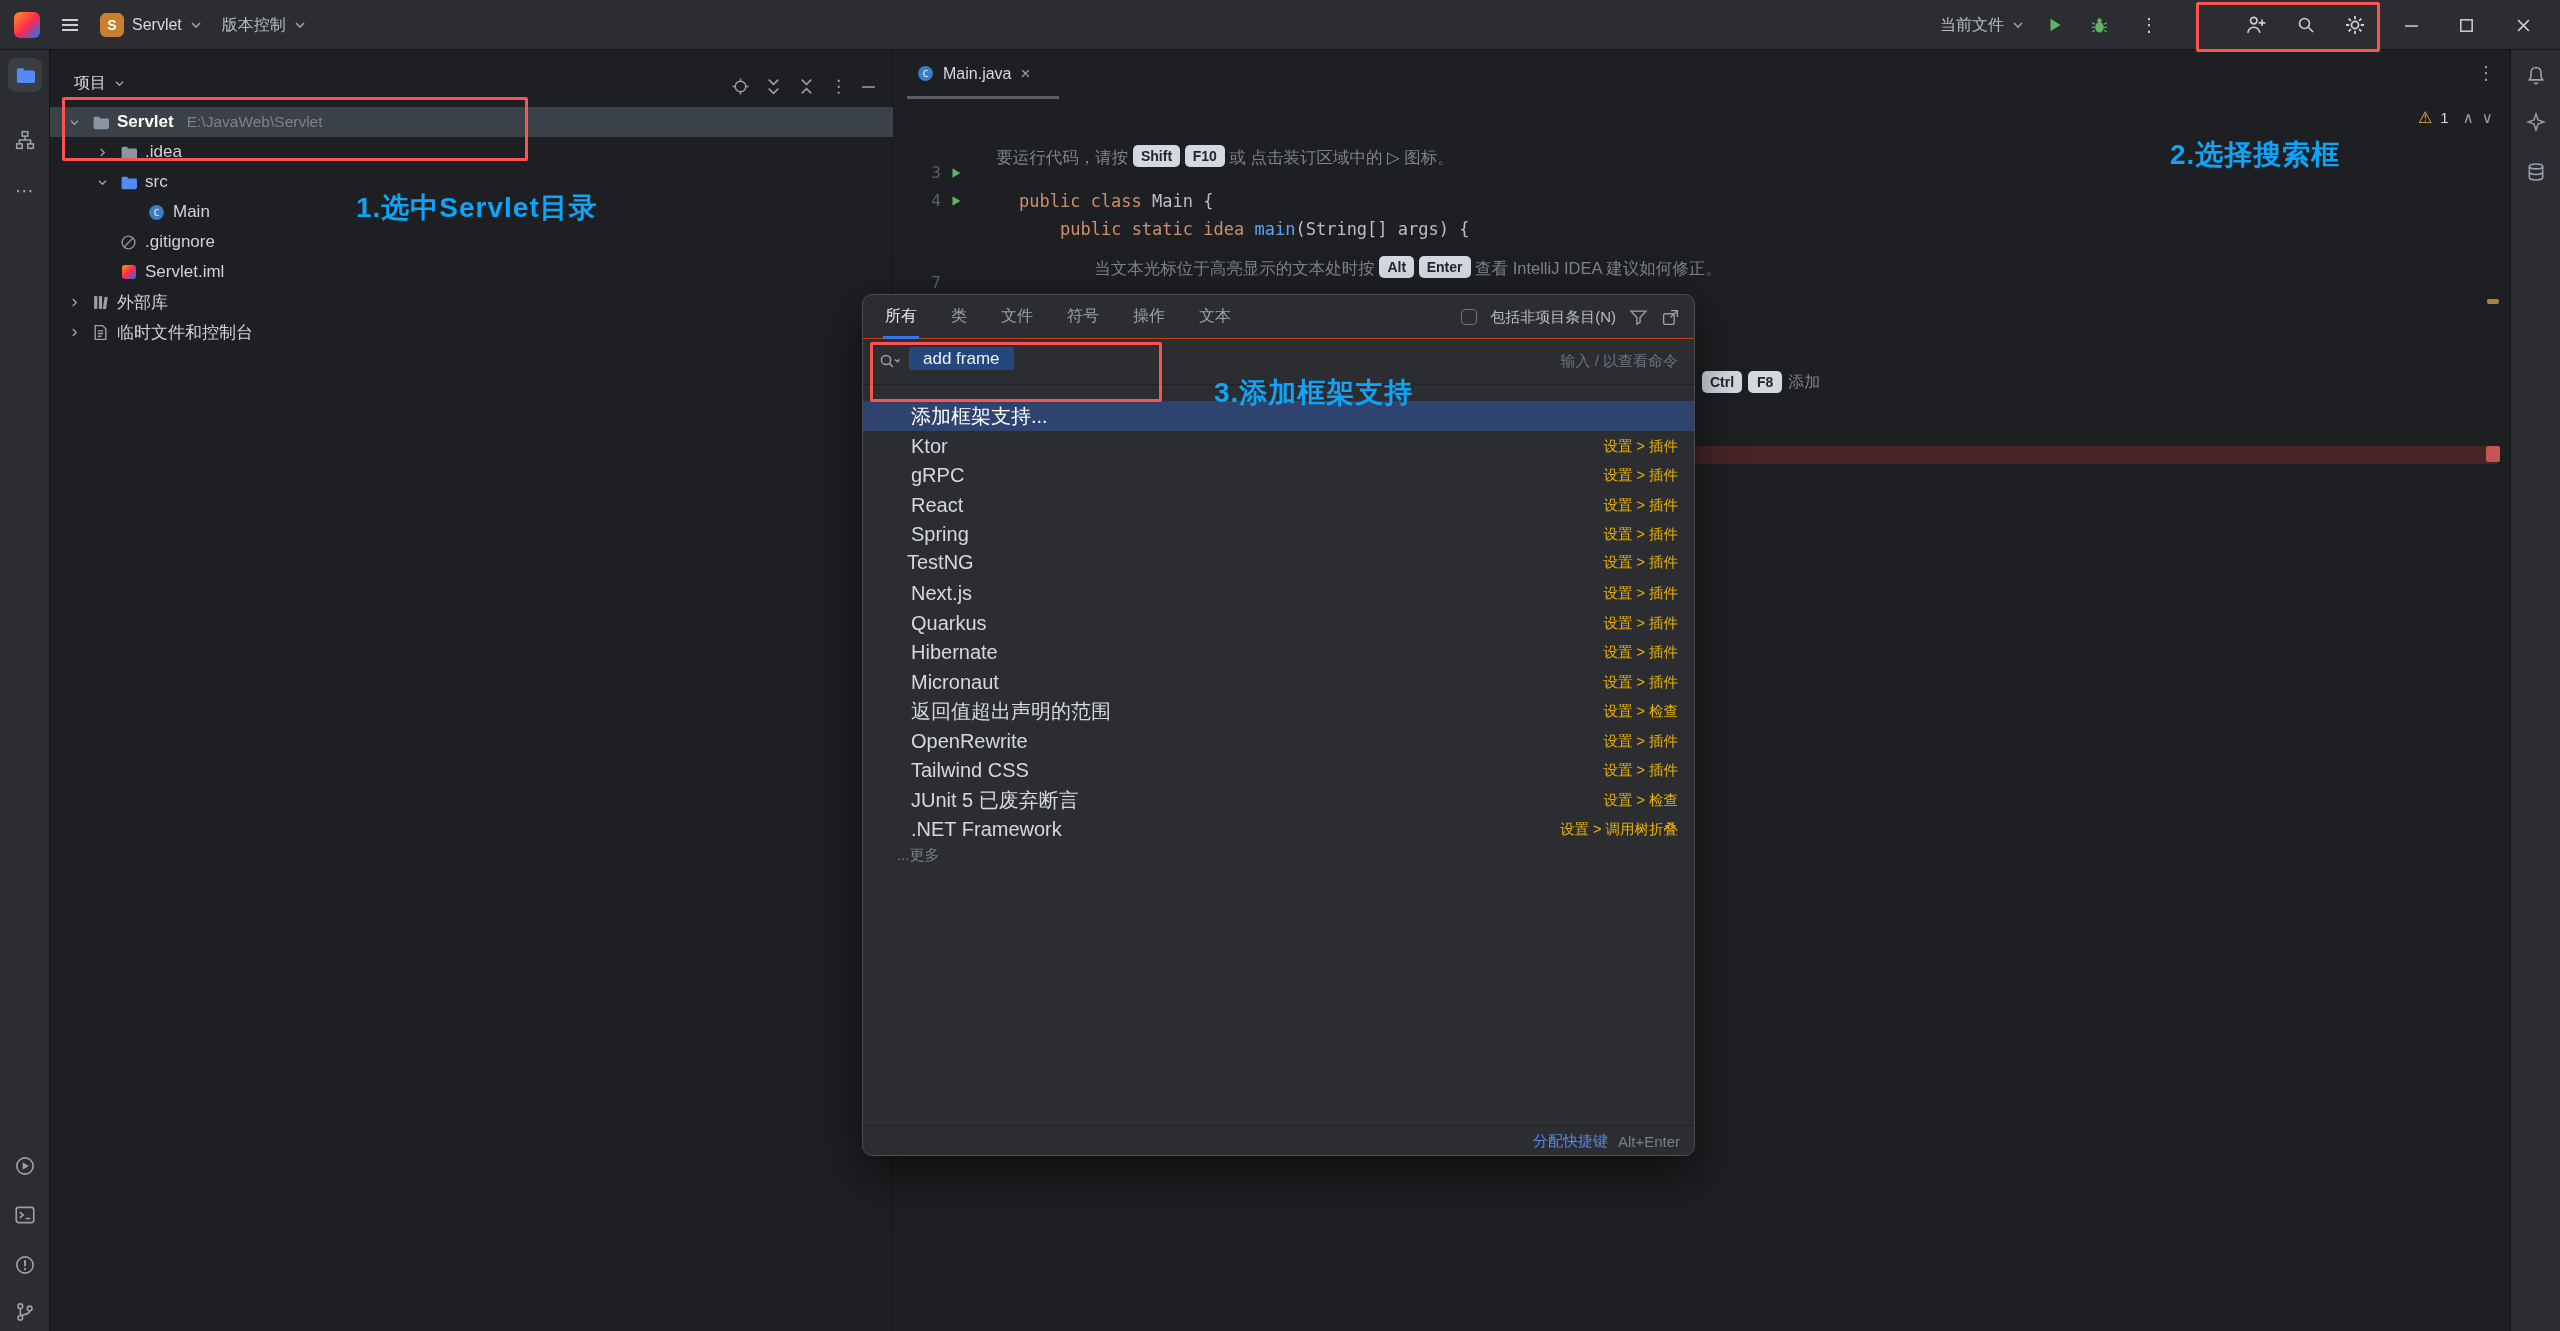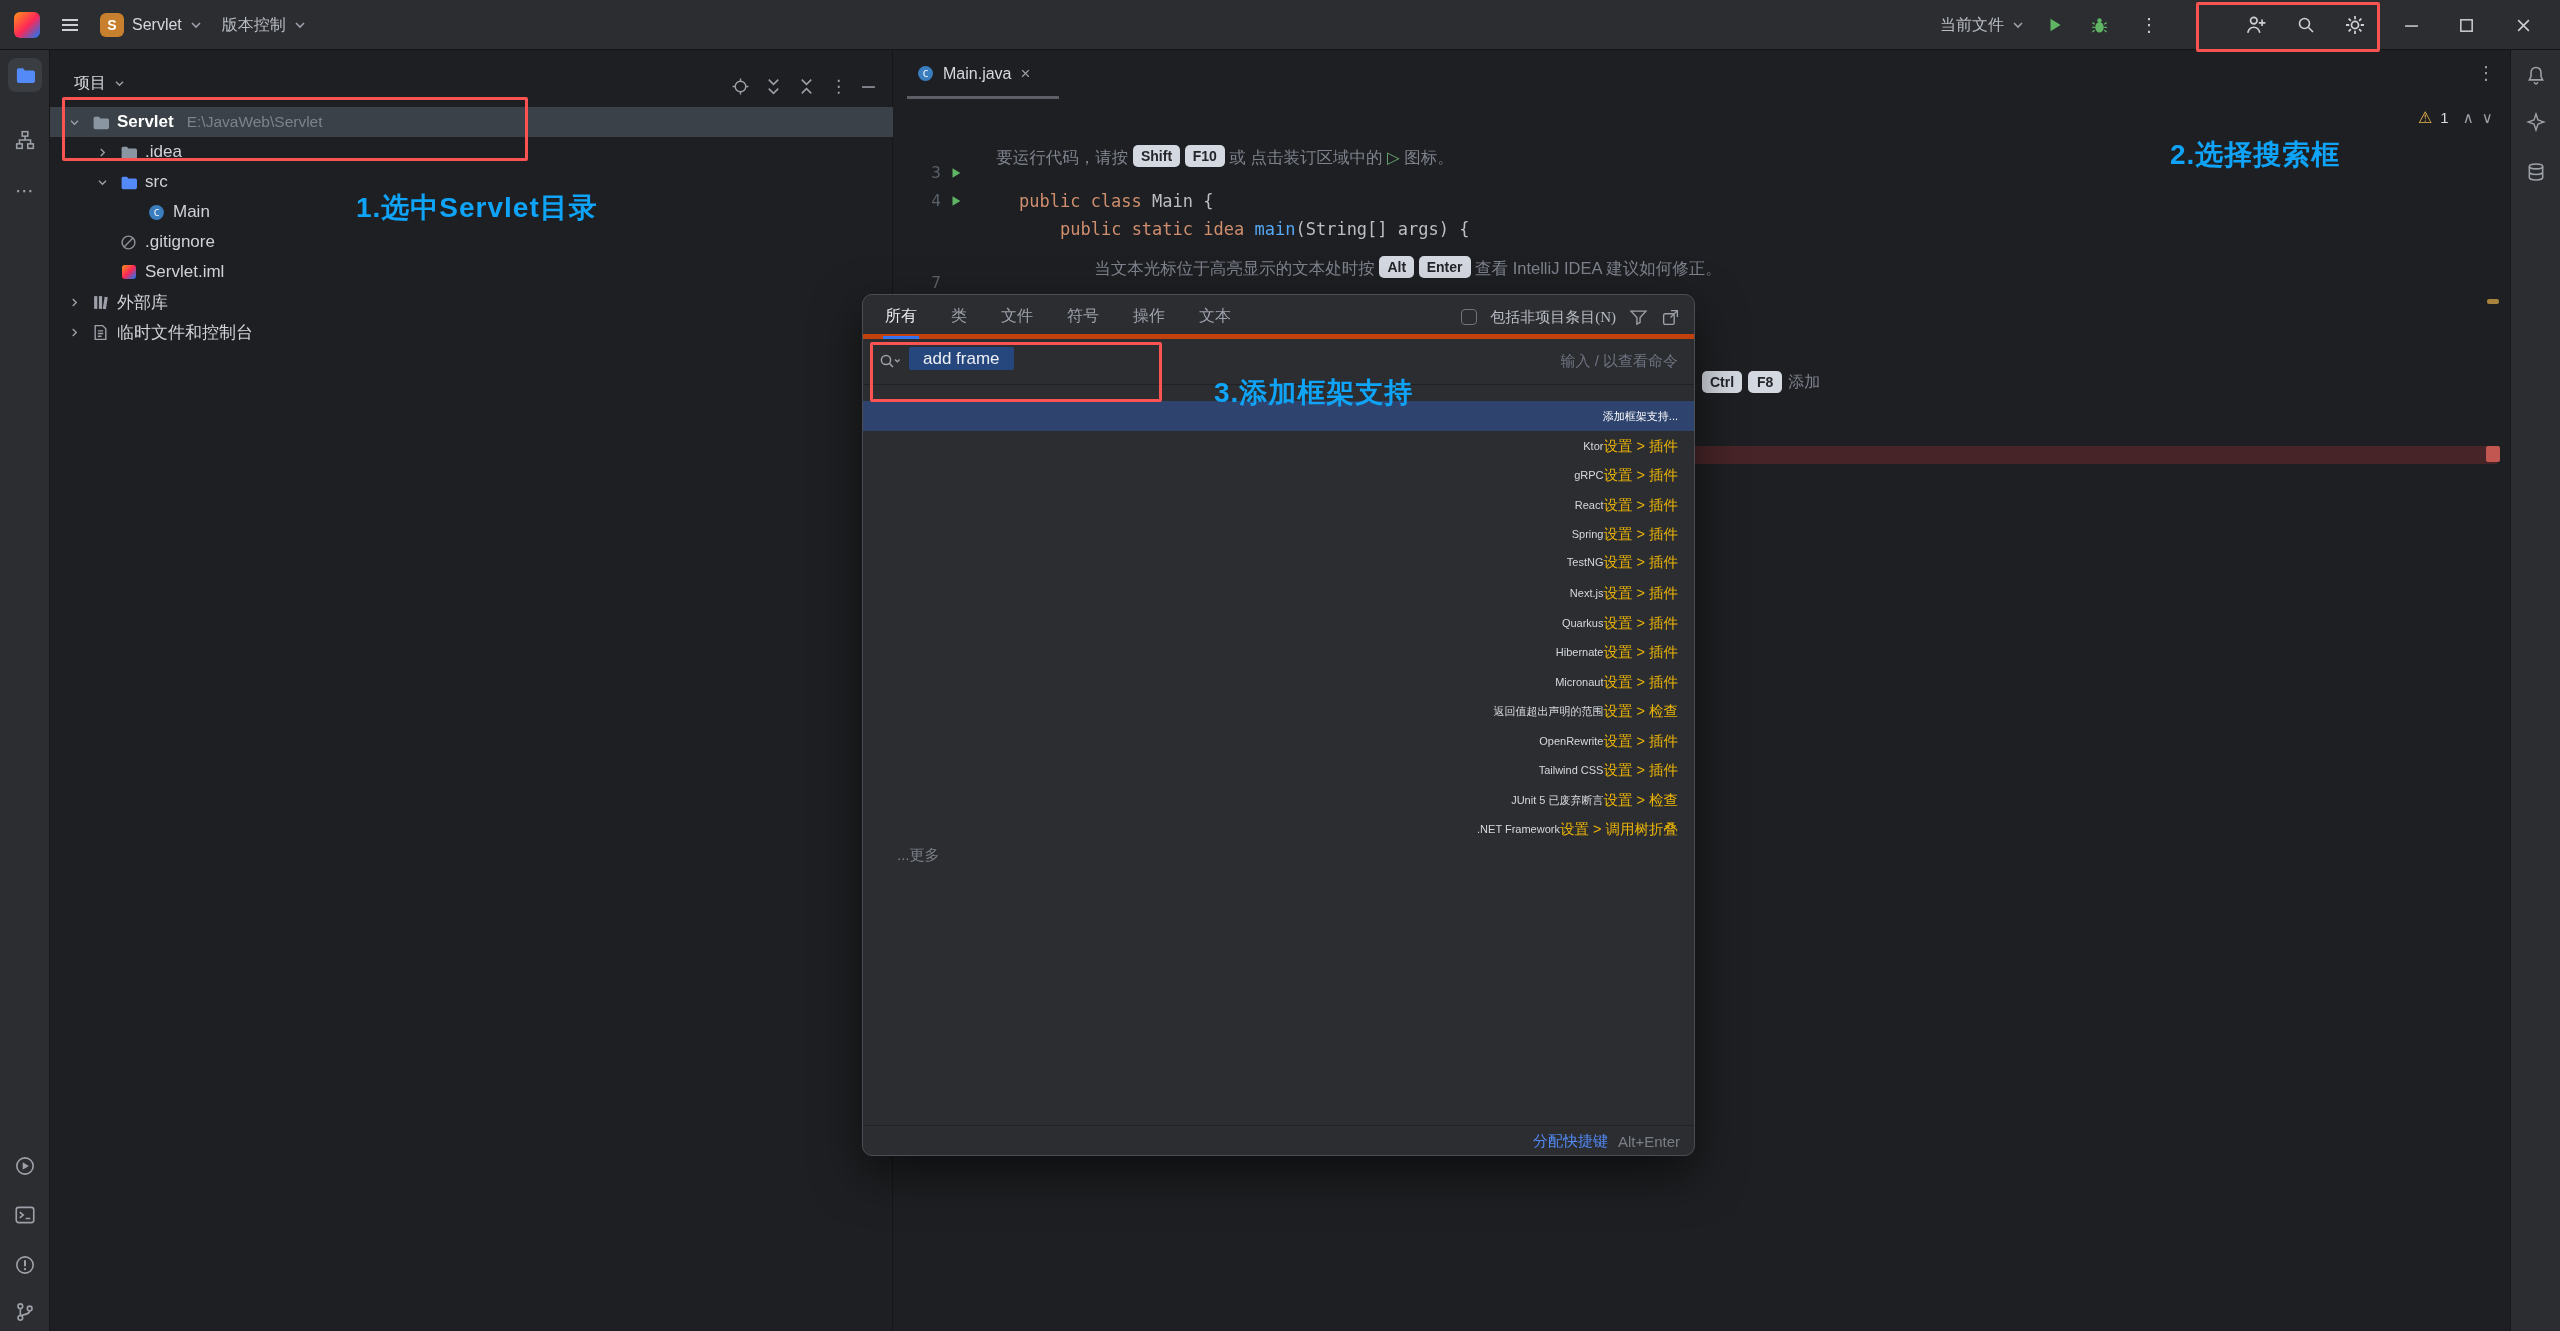--- a/index.html
+++ b/index.html
@@ -50,33 +50,33 @@
   .chip{display:inline-block;min-width:18px;padding:1px 8px;border-radius:5px;background:#d4d8e0;color:#23252a;
         font:600 14px/20px "Liberation Sans",sans-serif;text-align:center;vertical-align:2px;}
   .redline{position:absolute;left:1695px;top:446px;width:802px;height:18px;background:#472427;}
   .mark{position:absolute;border-radius:2px;}
   .wwidget{position:absolute;left:2418px;top:108px;display:flex;align-items:center;gap:8px;font-size:15px;color:#d5d8de;}
   .warnglyph{color:#e8b64c;font-size:16px;}
 
   
   .dialog{position:absolute;left:862px;top:294px;width:833px;height:862px;background:#2b2d30;border:1px solid #4a4d53;
           border-radius:10px;box-shadow:0 18px 48px rgba(0,0,0,.55);z-index:40;box-sizing:border-box;}
-  .sd-header{position:absolute;left:0;top:0;width:100%;height:44px;border-bottom:5px solid #c2410c;box-sizing:border-box;font-family:Liberation Serif, serif;}
+  .sd-header{position:absolute;left:0;top:0;width:100%;height:44px;border-bottom:1px solid #c2410c;box-sizing:border-box;}
   .sd-tabs{position:absolute;left:20px;top:0;height:44px;display:flex;gap:30px;}
   .sd-tab{line-height:42px;font-size:16px;color:#9ca1ab;padding:0 2px;}
   .sd-tab.active{color:#e8eaee;box-shadow:inset 0 -3px 0 #3574f0;}
   .sd-hdr-right{position:absolute;right:14px;top:0;height:44px;display:flex;align-items:center;gap:13px;}
   .checkbox{width:16px;height:16px;border:1.6px solid #6f737a;border-radius:4px;box-sizing:border-box;}
   .cb-label{font-size:15px;color:#b8bcc4;}
   .sd-search{position:absolute;left:0;top:44px;width:100%;height:46px;border-bottom:1px solid #202225;box-sizing:border-box;}
   .sd-query{position:absolute;left:46px;top:10px;font-size:17px;color:#eef0f3;}
   .sd-query .selhl{background:#25477e;padding:2px 14px;border-radius:2px;}
   .sd-hint{position:absolute;right:16px;top:13px;font-size:15px;color:#6e7380;}
   .sd-row{position:absolute;left:0;width:100%;height:30px;display:flex;align-items:center;padding:0 16px 0 48px;box-sizing:border-box;}
-  .sd-row .lbl{flex:1;font-size:11px;color:#d5d8de;white-space:nowrap;overflow:hidden;text-align:right;}
+  .sd-row .lbl{flex:1;font-size:20px;color:#d5d8de;white-space:nowrap;overflow:hidden;}
   .sd-row .meta{font-size:14.5px;color:#eab308;white-space:nowrap;}
   .sd-row.sel{background:#2e436e;}
   .sd-row.sel .lbl{color:#fff;}
   .sd-more{position:absolute;left:34px;font-size:15px;color:#7b7f88;}
   .sd-footer{position:absolute;left:0;bottom:0;width:100%;height:30px;border-top:1px solid #202225;border-radius:0 0 10px 10px;box-sizing:border-box;}
   .sd-footer-right{position:absolute;right:14px;top:0;height:30px;display:flex;align-items:center;gap:10px;font-size:15px;}
   .linkblue{color:#548af7;}
   .gray{color:#7b7f88;}
 
   

